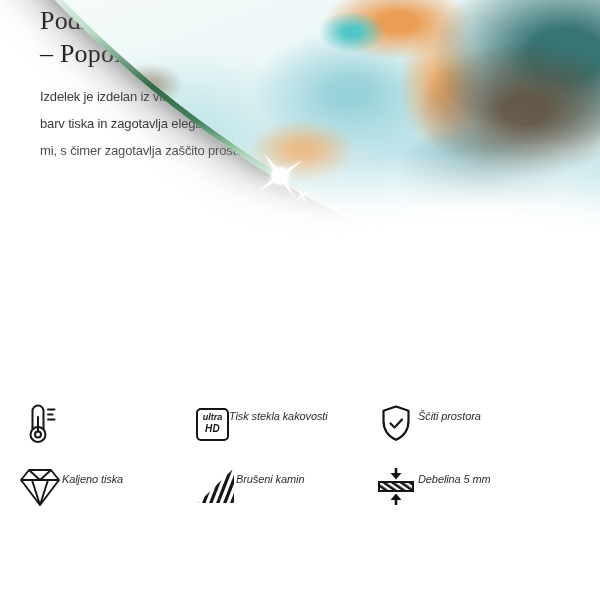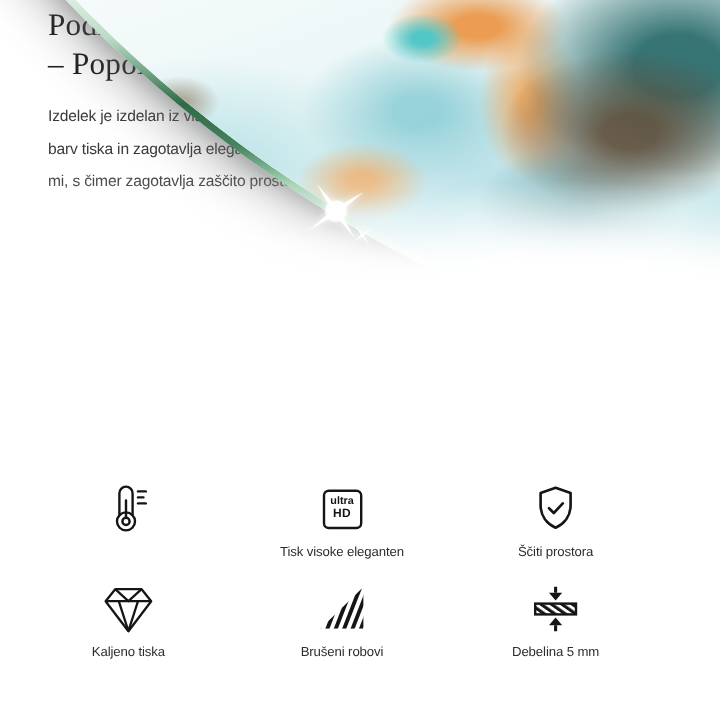--- a/index.html
+++ b/index.html
@@ -57,21 +57,21 @@
   .desc{
     margin:13px 0 0 40px;font-size:13px;line-height:27px;color:#3a3a3a;
     letter-spacing:-.15px;white-space:nowrap;
   }
 
   
   .features{
     position:absolute;left:18px;top:402px;width:534px;
     display:grid;grid-template-columns:repeat(3,178px);row-gap:19px;
   }
-  .feature{display:flex;flex-direction:column;align-items:center;}
+  .feature{display:flex;flex-direction:row;align-items:flex-start;font-style:italic;}
   .ficon{height:44px;display:flex;align-items:center;justify-content:center;}
   .flabel{margin-top:8px;font-size:11px;letter-spacing:-.1px;color:#2d2d2d;line-height:13px;}
   .uhd{
     width:29px;height:29px;border:2.5px solid #151515;border-radius:5px;
     display:flex;flex-direction:column;align-items:center;justify-content:center;
     font-weight:bold;color:#151515;
   }
   .uhd .u-top{font-size:9px;line-height:9px;}
   .uhd .u-bot{font-size:10px;line-height:14px;letter-spacing:.2px;}
   svg{display:block;}
@@ -128,21 +128,21 @@
       </div>
     </div>
 
     <div class="feature">
       <div class="ficon">
         <div class="uhd">
           <span class="u-top">ultra</span>
           <span class="u-bot">HD</span>
         </div>
       </div>
-      <div class="flabel">Tisk visoke eleganten</div>
+      <div class="flabel">Tisk stekla kakovosti</div>
     </div>
 
     <div class="feature">
       <div class="ficon">
         <svg width="44" height="44" viewBox="0 0 44 44" fill="none" stroke="#151515" stroke-width="2.2" stroke-linecap="round" stroke-linejoin="round">
           <path d="M22 4.5 L34.5 8.8 V19 C34.5 27.8 29.3 34.4 22 37.8 C14.7 34.4 9.5 27.8 9.5 19 V8.8 Z"></path>
           <path d="M16.5 21.5 L20.5 25.5 L28 17.5"></path>
         </svg>
       </div>
       <div class="flabel">Ščiti prostora</div>
@@ -171,21 +171,21 @@
           <g clip-path="url(#triClip)" stroke="#151515" stroke-width="3.2">
             <line x1="0" y1="38" x2="14" y2="2"></line>
             <line x1="7" y1="38" x2="21" y2="2"></line>
             <line x1="14" y1="38" x2="28" y2="2"></line>
             <line x1="21" y1="38" x2="35" y2="2"></line>
             <line x1="28" y1="38" x2="42" y2="2"></line>
             <line x1="35" y1="38" x2="49" y2="2"></line>
           </g>
         </svg>
       </div>
-      <div class="flabel">Brušeni robovi</div>
+      <div class="flabel">Brušeni kamin</div>
     </div>
 
     <div class="feature">
       <div class="ficon">
         <svg width="44" height="44" viewBox="0 0 44 44">
           <defs>
             <pattern id="hatchPat" width="5" height="5" patternUnits="userSpaceOnUse" patternTransform="rotate(-55)">
               <rect width="5" height="5" fill="#fff"></rect>
               <rect width="2.6" height="5" fill="#151515"></rect>
             </pattern>

